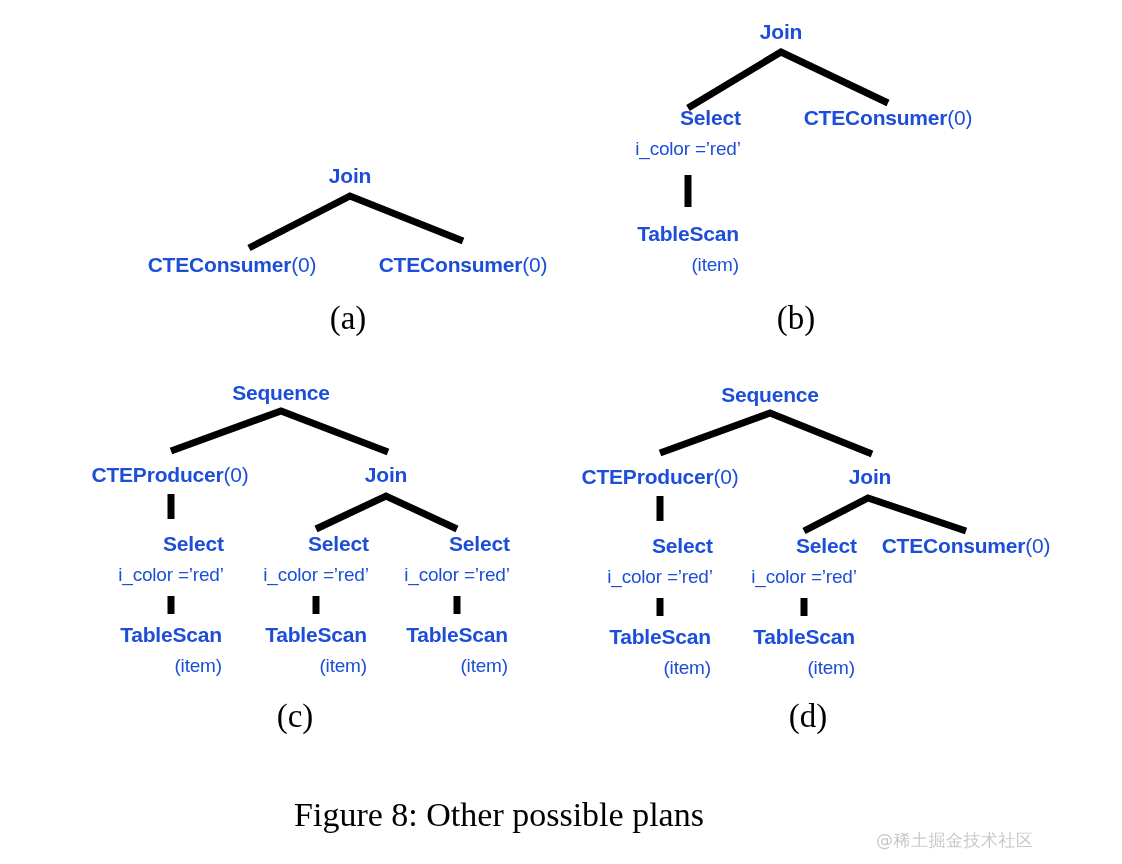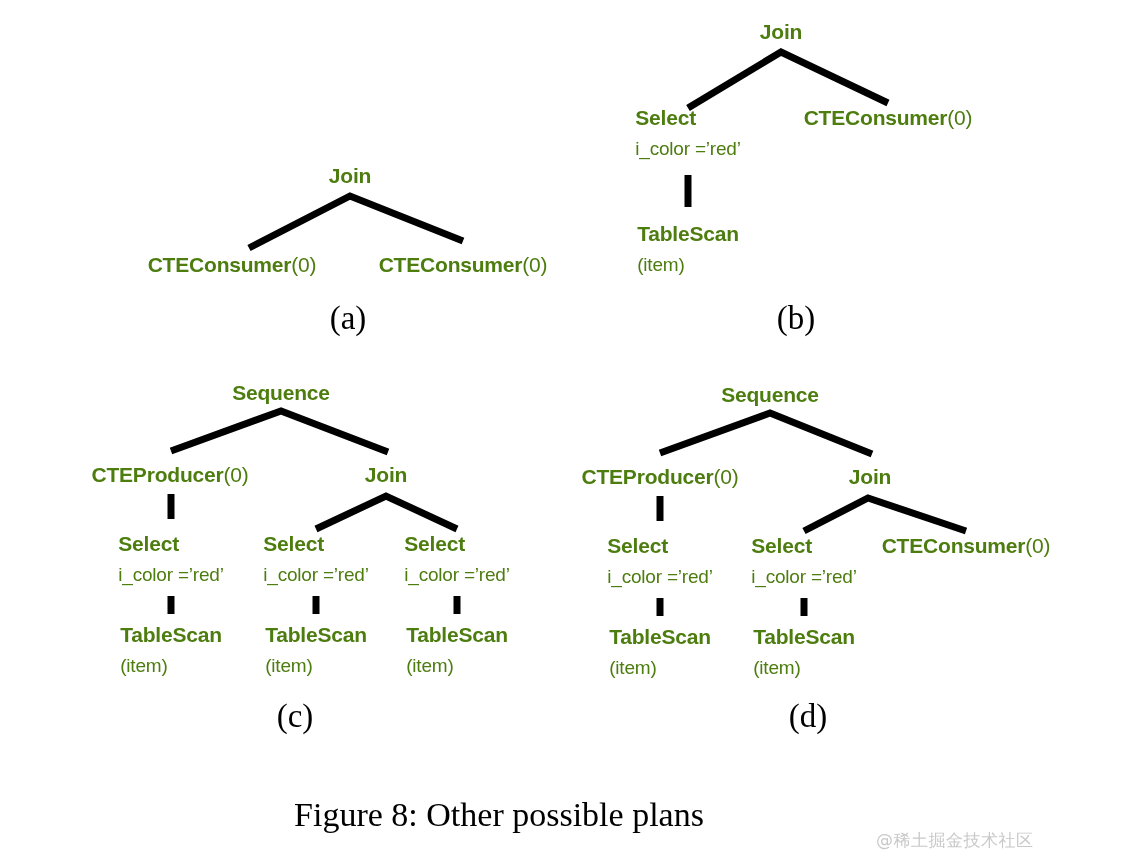--- a/index.html
+++ b/index.html
@@ -12,22 +12,22 @@
     width: 1122px;
     height: 864px;
     background: #ffffff;
     overflow: hidden;
     font-family: "Liberation Sans", sans-serif;
   }
   .node {
     position: absolute;
     transform: translateX(-50%);
     white-space: nowrap;
-    text-align: left;
-    color: #4d7c0f;
+    text-align: right;
+    color: #1d4ed8;
     line-height: 1.0;
   }
   .node-title {
     font-weight: bold;
     font-size: 21px;
     letter-spacing: -0.2px;
   }
   .node-sub {
     font-weight: normal;
     font-size: 19px;

